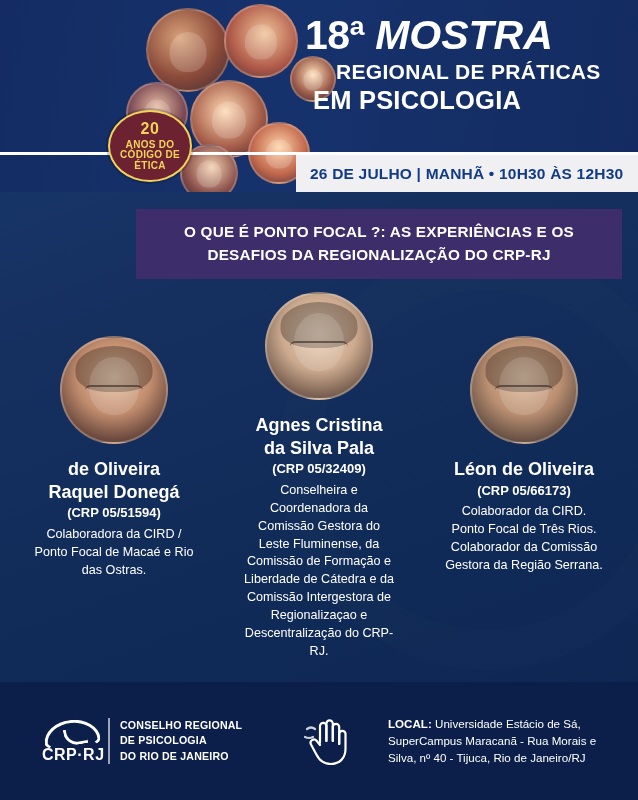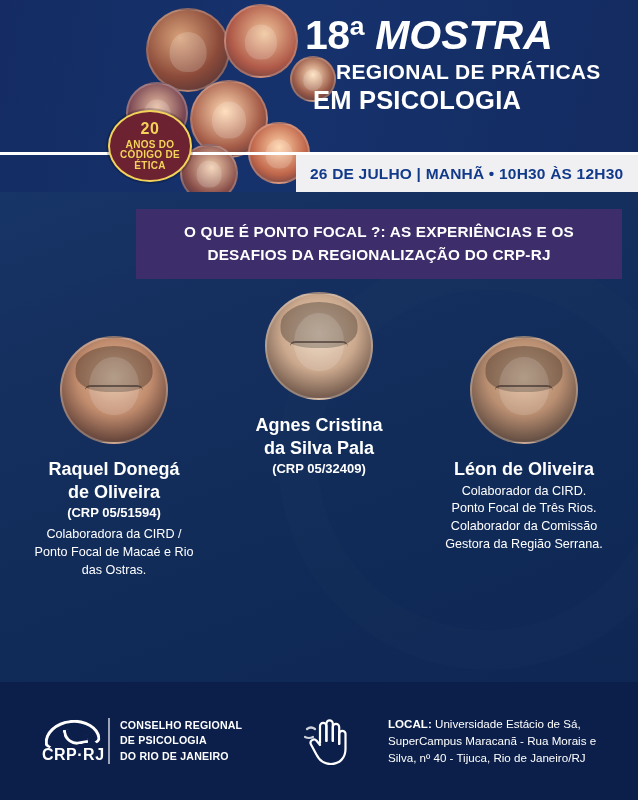--- a/index.html
+++ b/index.html
@@ -300,49 +300,51 @@
 
   <div class="speakers">
 
     <div class="sp left">
       <div class="avatar a1">
         <div class="hair"></div>
           <div class="face"></div>
           <div class="glasses"></div>
       </div>
       <div class="sp-name">
+        <div>de Oliveira</div>
         <div>Raquel Donegá</div>
-        <div>de Oliveira</div>
       </div>
       <div class="sp-crp">(CRP 05/51594)</div>
       <div class="sp-role">Colaboradora da CIRD / Ponto Focal de Macaé e Rio das Ostras.</div>
     </div>
 
     <div class="sp center">
       <div class="avatar a2">
         <div class="hair"></div>
           <div class="face"></div>
           <div class="glasses"></div>
       </div>
       <div class="sp-name">
         <div>Agnes Cristina</div>
         <div>da Silva Pala</div>
       </div>
       <div class="sp-crp">(CRP 05/32409)</div>
+      <div class="sp-role">Conselheira e Coordenadora da Comissão Gestora do Leste Fluminense, da Comissão de Formação e Liberdade de Cátedra e da Comissão Intergestora de Regionalizaçao e Descentralização do CRP-RJ.</div>
     </div>
 
     <div class="sp right">
       <div class="avatar a3">
         <div class="hair"></div>
           <div class="face"></div>
           <div class="glasses"></div>
       </div>
       <div class="sp-name">
         <div>Léon de Oliveira</div>
       </div>
+      <div class="sp-crp">(CRP 05/66173)</div>
       <div class="sp-role">Colaborador da CIRD. Ponto Focal de Três Rios. Colaborador da Comissão Gestora da Região Serrana.</div>
     </div>
   </div>
 
   <div class="footer">
     <div class="logo">
       <div class="logo-mark">
         <div class="logo-bird"></div>
         <div class="logo-crp">CRP·RJ</div>
       </div>

